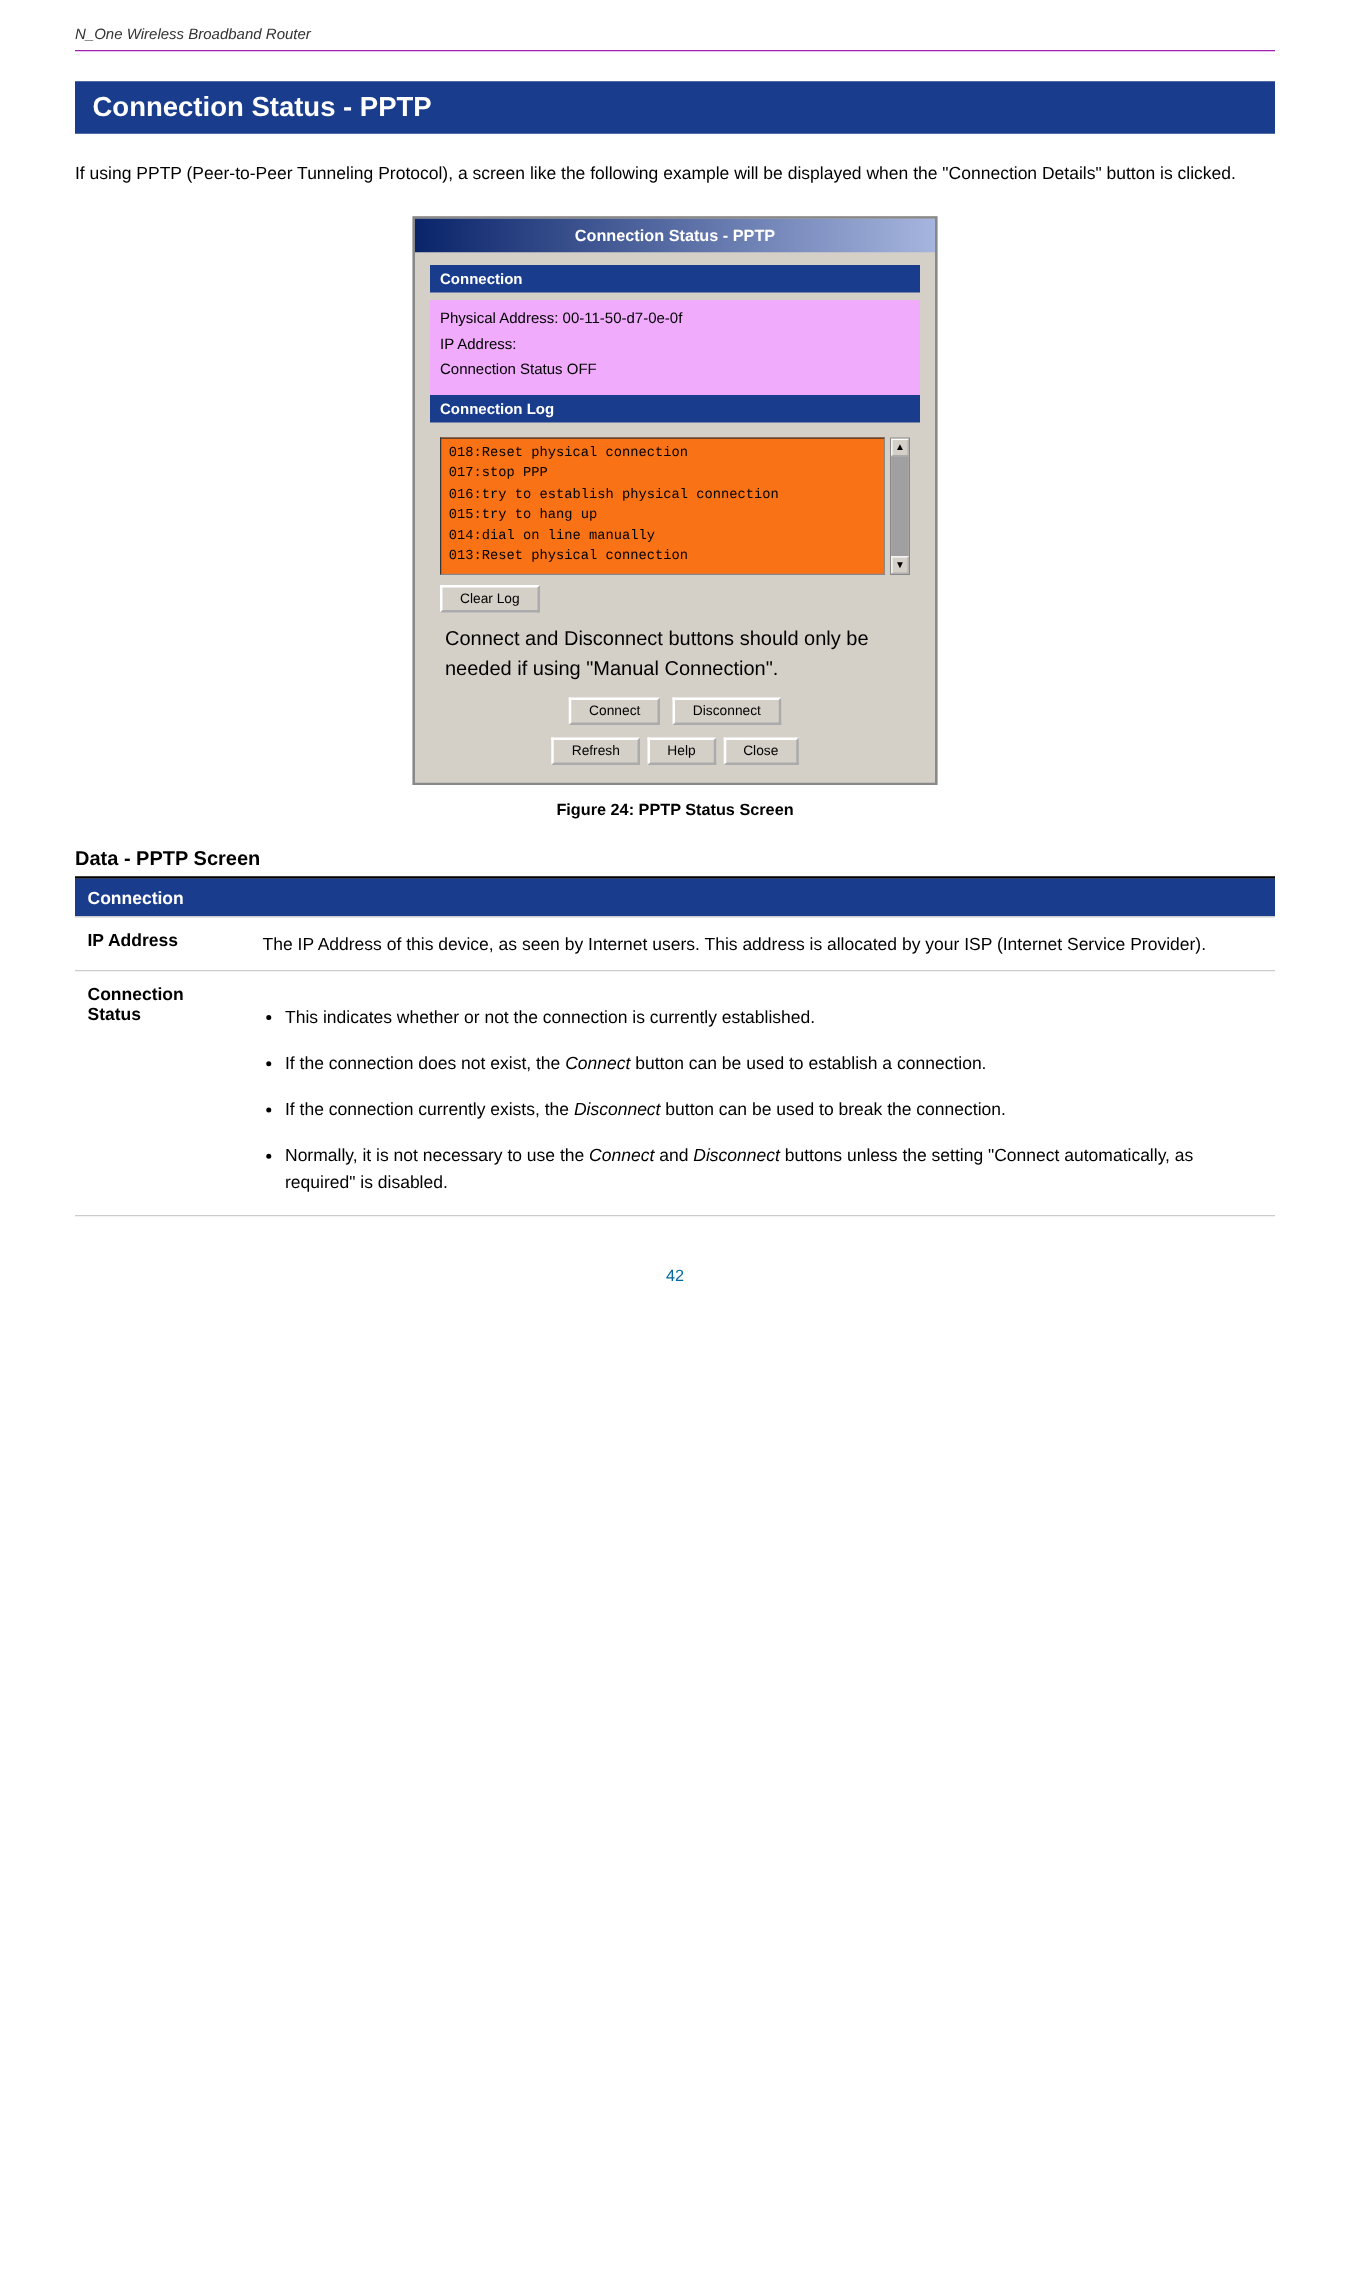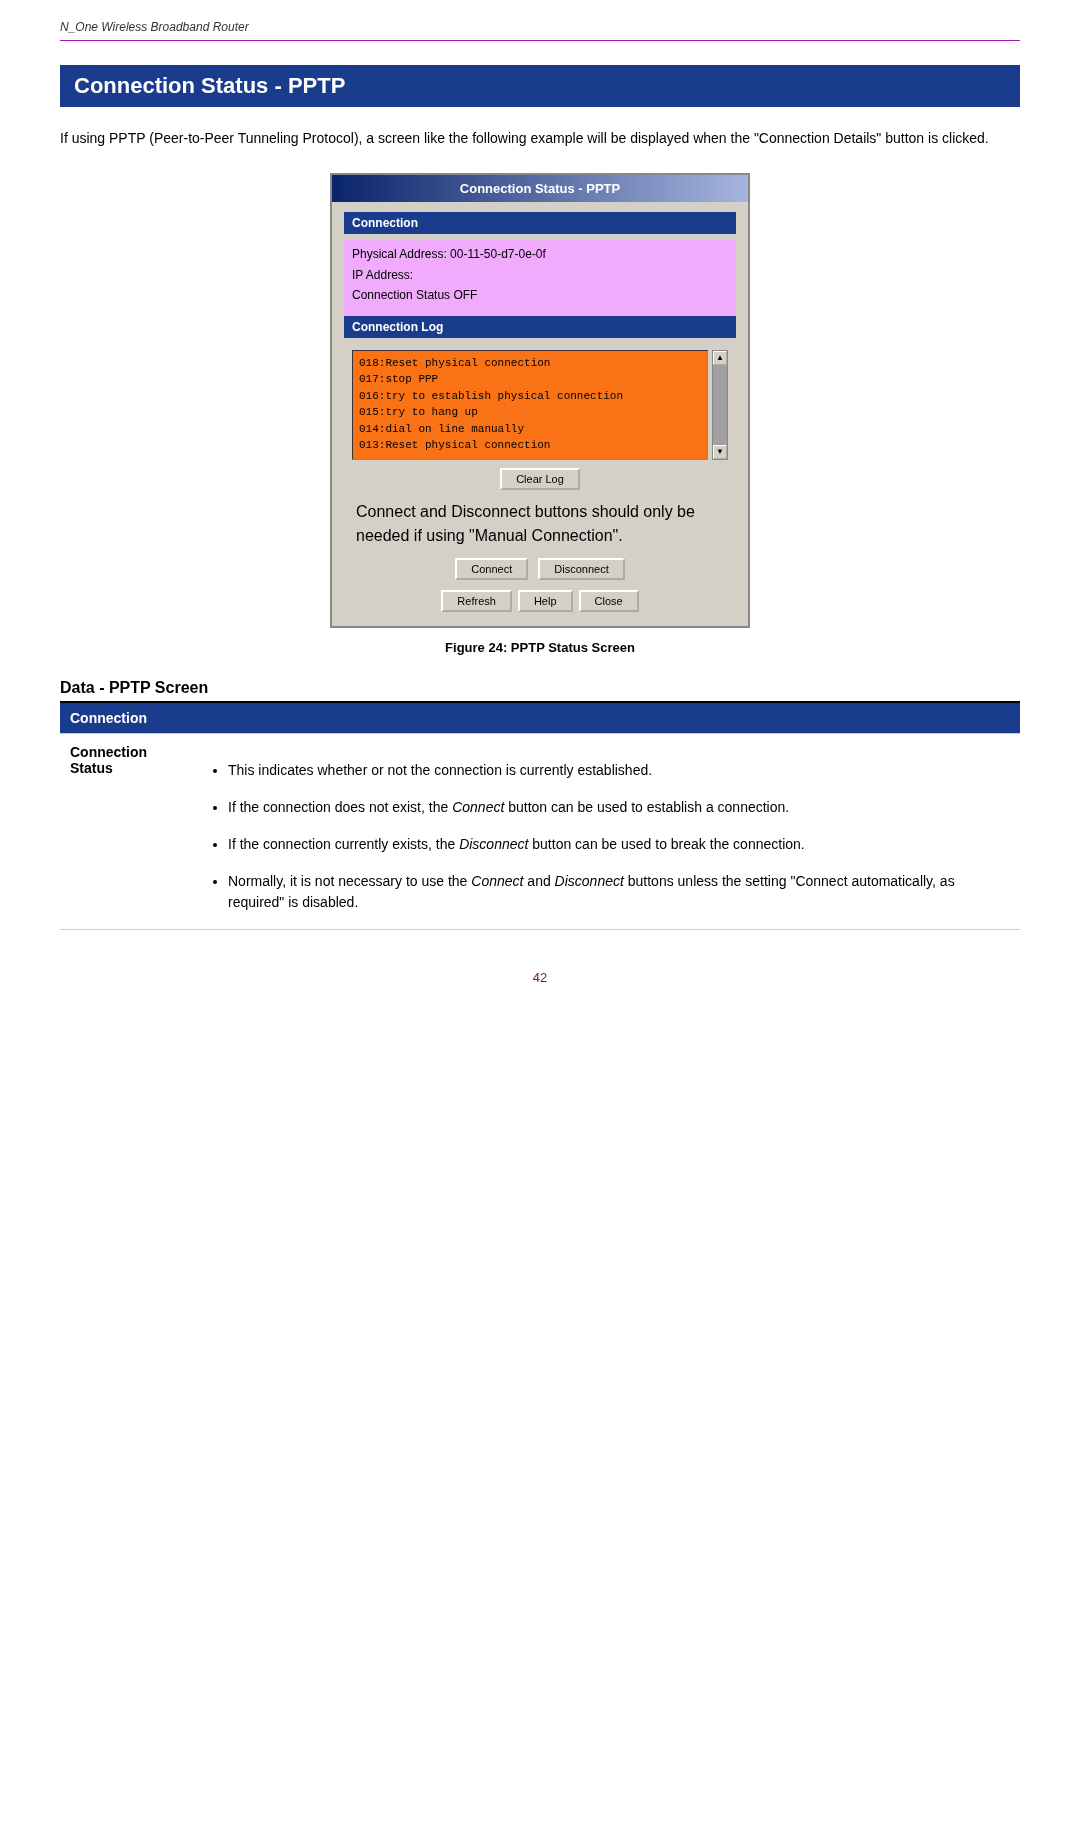--- a/index.html
+++ b/index.html
@@ -122,21 +122,21 @@
     }
 
     .scroll-track {
       flex: 1;
       width: 14px;
       background: #a0a0a0;
     }
 
     .clear-log-row {
       display: flex;
-      justify-content: center;
+      justify-content: flex-start;
       margin-bottom: 10px;
     }
 
     .dialog-note {
       font-size: 16px;
       line-height: 1.5;
       margin-bottom: 10px;
       padding: 0 4px;
     }
 
@@ -218,21 +218,21 @@
       line-height: 1.5;
       margin-top: 16px;
     }
 
     .italic { font-style: italic; }
 
     .page-number {
       text-align: center;
       font-size: 13px;
       margin-top: 40px;
-      color: #7f1d1d;
+      color: #0369a1;
     }
   </style>
 </head>
 <body>
 
 <div class="doc-header">
   <span>N_One Wireless Broadband Router</span>
 </div>
 
 <div class="page-title">
@@ -307,20 +307,24 @@
 </div>
 
 <div class="data-section-title">Data - PPTP Screen</div>
 
 <table class="data-table">
   <tbody>
     <tr>
       <td colspan="2" class="group-header">Connection</td>
     </tr>
     <tr>
+      <td class="label-cell">IP Address</td>
+      <td class="value-cell">The IP Address of this device, as seen by Internet users. This address is allocated by your ISP (Internet Service Provider).</td>
+    </tr>
+    <tr>
       <td class="label-cell">Connection<br>Status</td>
       <td class="value-cell">
         <ul>
           <li>This indicates whether or not the connection is currently established.</li>
           <li>If the connection does not exist, the <span class="italic">Connect</span> button can be used to establish a connection.</li>
           <li>If the connection currently exists, the <span class="italic">Disconnect</span> button can be used to break the connection.</li>
           <li>Normally, it is not necessary to use the <span class="italic">Connect</span> and <span class="italic">Disconnect</span> buttons unless the setting "Connect automati­cally, as required" is disabled.</li>
         </ul>
       </td>
     </tr>

